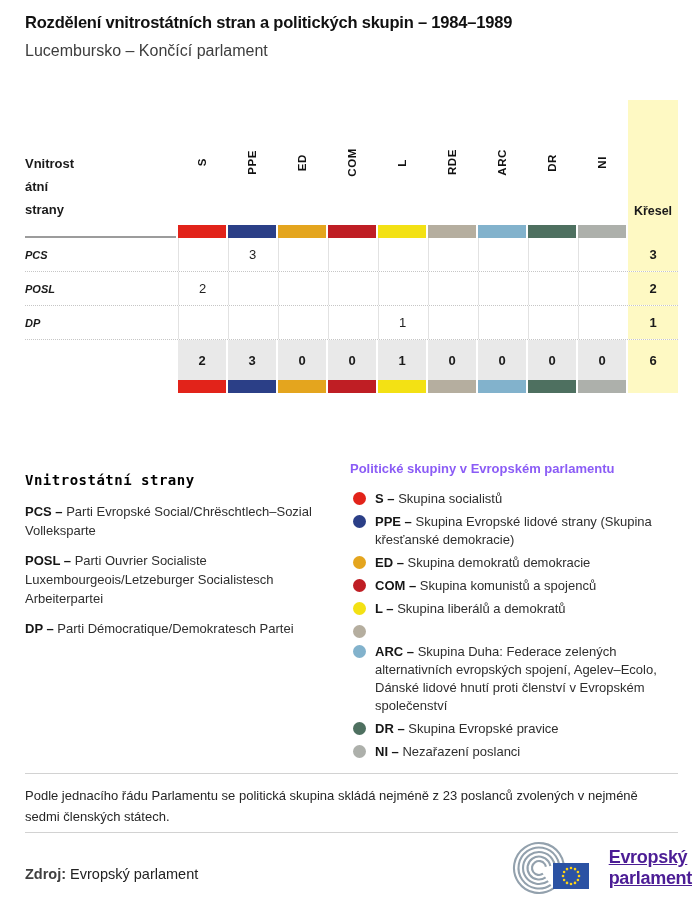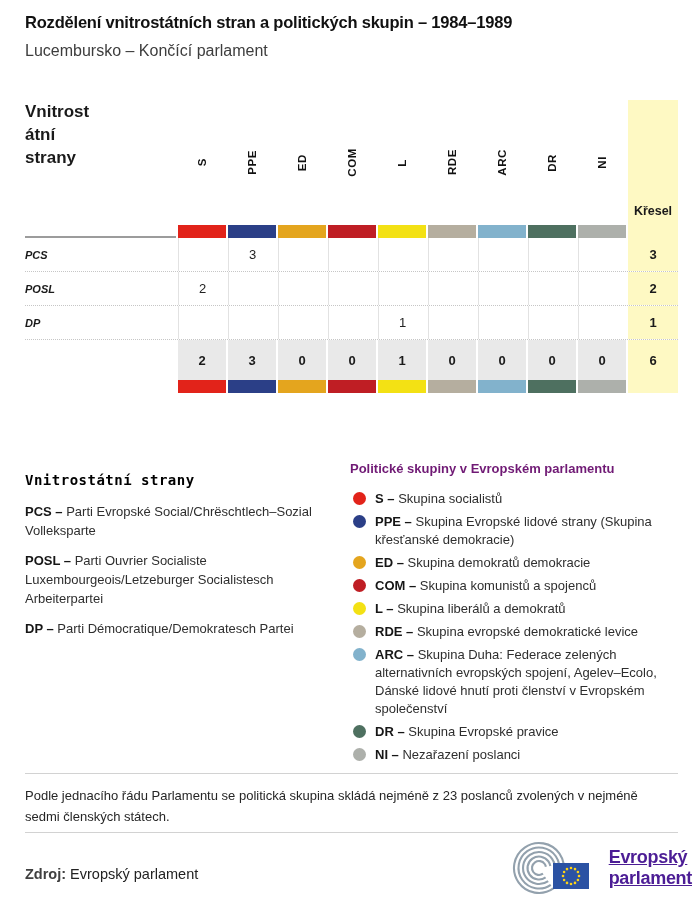--- a/index.html
+++ b/index.html
@@ -24,22 +24,22 @@
   .table { position:absolute; top:100px; left:25px; }
   .trow { display:grid; grid-template-columns:151px repeat(9,48px) 50px; column-gap:2px; }
   .thead { height:125px; }
   .tbar  { height:13px; }
   .trow.body { height:34px; border-bottom:1px dotted #c6c6c6; }
   .ttotal { height:40px; }
   .cell { position:relative; }
   .seats-col { background:#fef9c3; }
 
   .header-label {
-    display:flex; flex-direction:column; justify-content:flex-start;
-    padding-bottom:4px; font-weight:700; font-size:17px; line-height:23px;
+    display:flex; flex-direction:column; justify-content:flex-end;
+    padding-bottom:4px; font-weight:700; font-size:13px; line-height:23px;
   }
   .group-head { display:flex; align-items:center; justify-content:center; }
   .vert {
     writing-mode:vertical-rl; transform:rotate(180deg);
     font-weight:700; font-size:11.5px; letter-spacing:0.6px; color:#111;
   }
   .seats-head {
     display:flex; align-items:flex-end; justify-content:center;
     padding-bottom:7px; font-weight:700; font-size:12.5px;
   }
@@ -62,21 +62,21 @@
   
   .legend-left { position:absolute; top:464px; left:25px; width:307px; }
   .legend-left h3 {
     font-family:"DejaVu Sans Mono", monospace; font-size:14px; font-weight:700;
     margin:8px 0 14px 0; letter-spacing:0.5px; color:#000000;
   }
   .legend-left p { font-size:13px; line-height:19px; margin:0 0 11px 0; color:#2e2e2e; }
   .legend-left b { color:#161616; }
 
   .legend-right { position:absolute; top:461px; left:350px; width:340px; }
-  .legend-right h3 { font-size:13px; font-weight:700; margin:0 0 14px 0; color:#701a75; }
+  .legend-right h3 { font-size:13px; font-weight:700; margin:0 0 14px 0; color:#8b5cf6; }
   .gitem { display:flex; margin-bottom:5px; }
   .dot { width:13px; height:13px; border-radius:50%; flex:0 0 13px; margin:2px 9px 0 3px; }
   .gitem p { margin:0; font-size:13px; line-height:18px; color:#2e2e2e; }
   .gitem b { color:#161616; }
 
   
   .hr { position:absolute; left:25px; right:22px; border-top:1px solid #d2d2d2; height:0; }
   .hr1 { top:773px; } .hr2 { top:832px; }
   .footnote {
     position:absolute; top:785px; left:25px; width:648px; margin:0;
@@ -246,21 +246,20 @@
     <div class="gitem">
         <span class="dot" style="background-color: rgb(191, 30, 36);"></span>
         <p><b>COM –</b> <span>Skupina komunistů a spojenců</span></p>
       </div>
     <div class="gitem">
         <span class="dot" style="background-color: rgb(243, 225, 20);"></span>
         <p><b>L –</b> <span>Skupina liberálů a demokratů</span></p>
       </div>
     <div class="gitem">
         <span class="dot" style="background-color: rgb(181, 174, 159);"></span>
-        <p><b>RDE –</b> <span>Skupina evropské demokratické levice</span></p>
       </div>
     <div class="gitem">
         <span class="dot" style="background-color: rgb(130, 178, 204);"></span>
         <p><b>ARC –</b> <span>Skupina Duha: Federace zelených alternativních evropských spojení, Agelev–Ecolo, Dánské lidové hnutí proti členství v Evropském společenství</span></p>
       </div>
     <div class="gitem">
         <span class="dot" style="background-color: rgb(78, 112, 96);"></span>
         <p><b>DR –</b> <span>Skupina Evropské pravice</span></p>
       </div>
     <div class="gitem">

